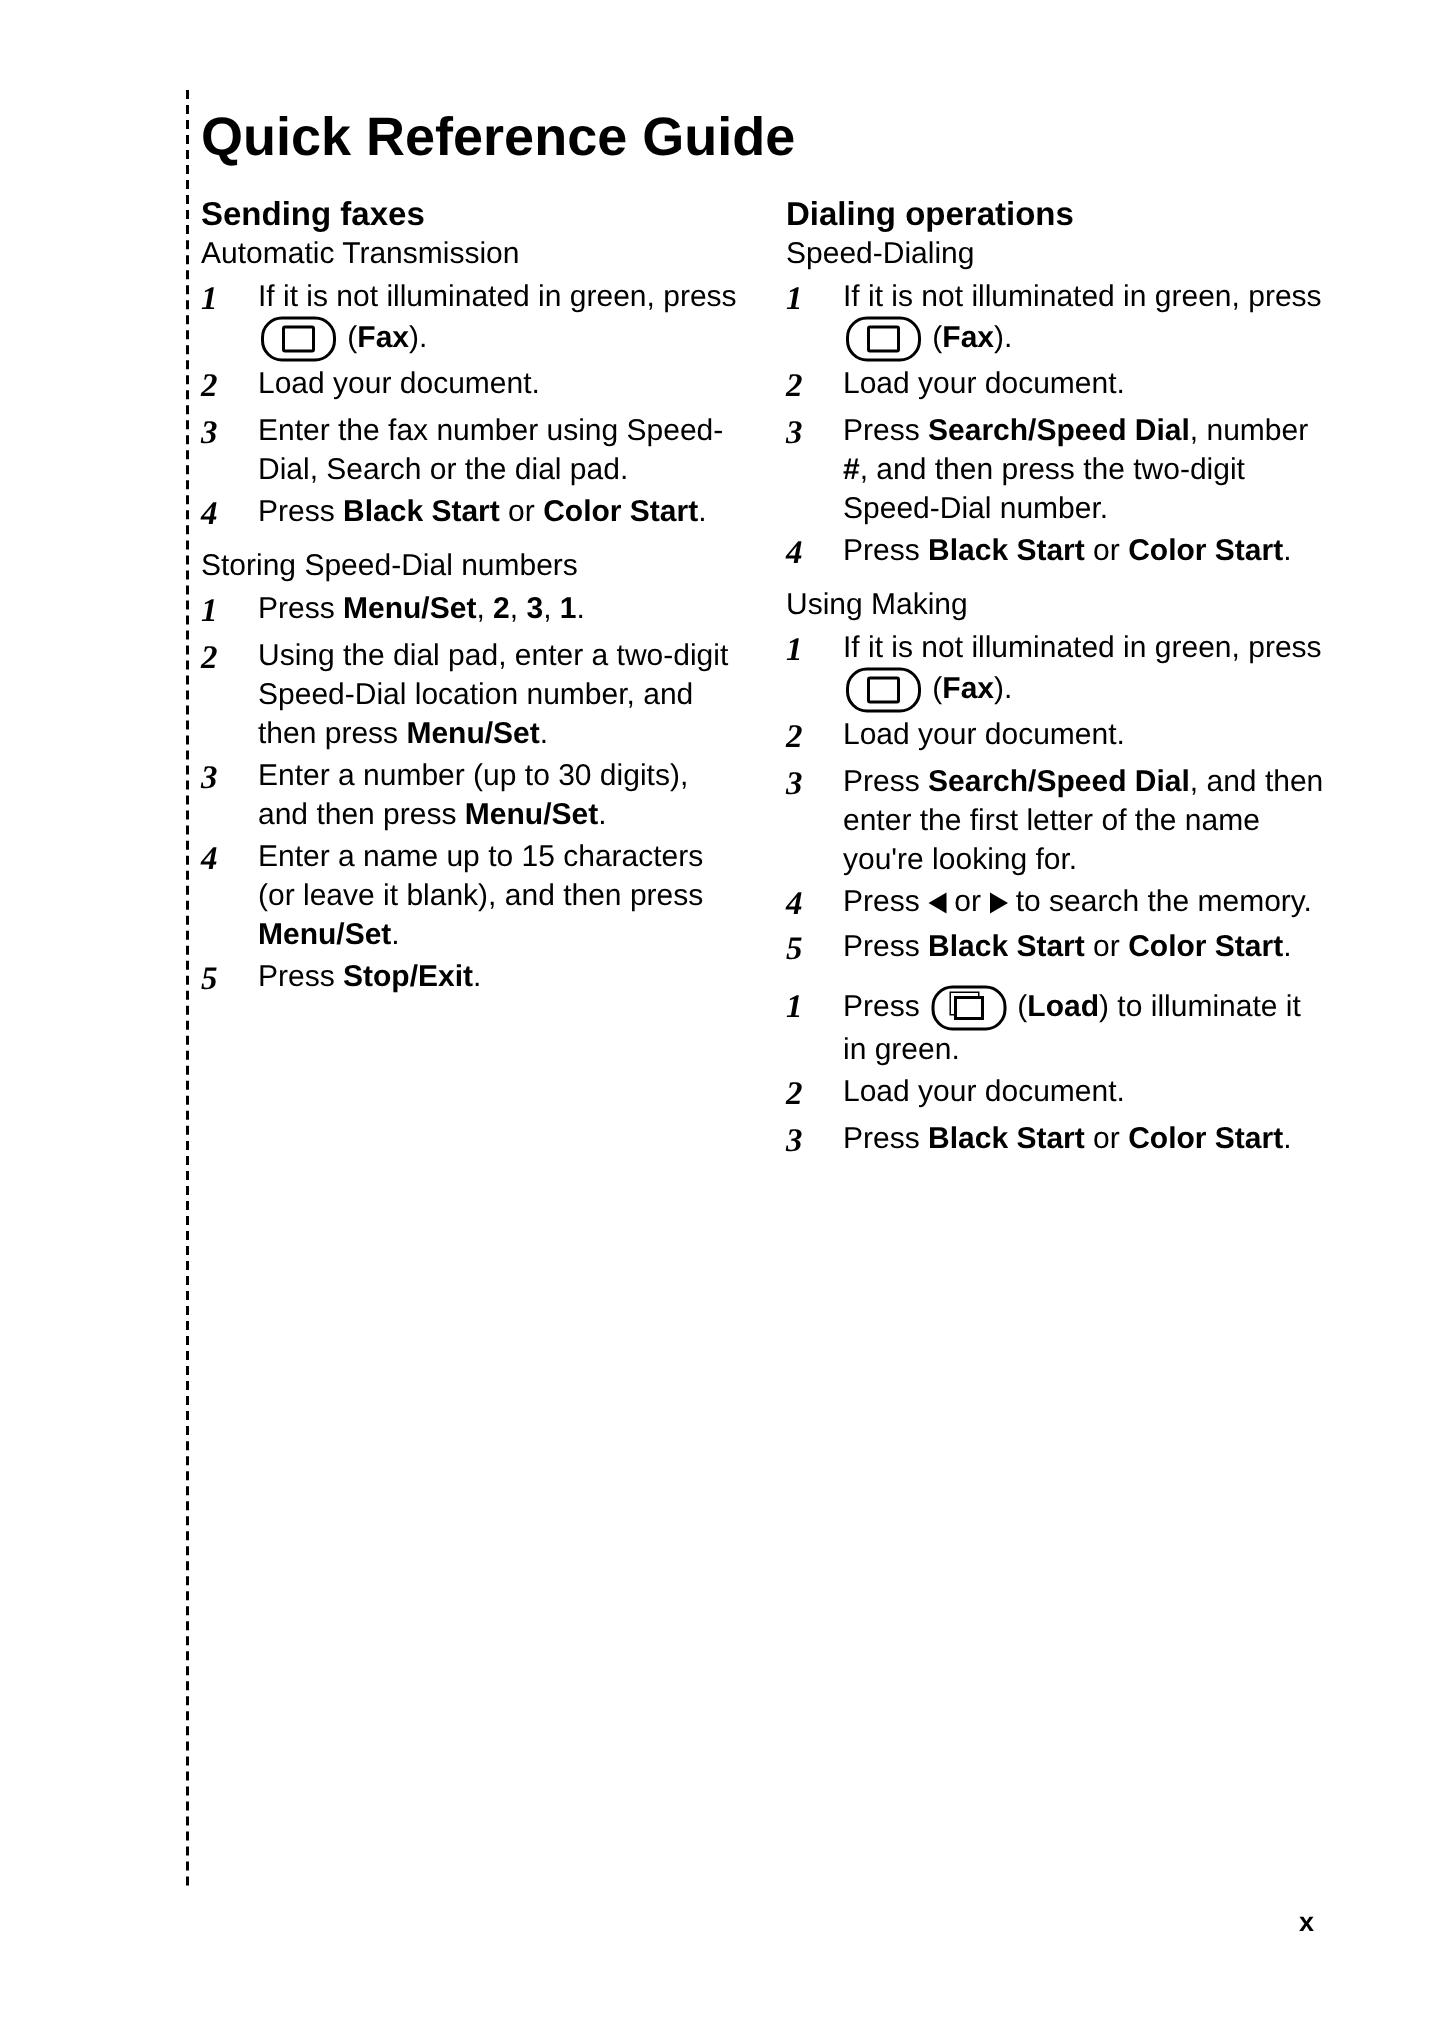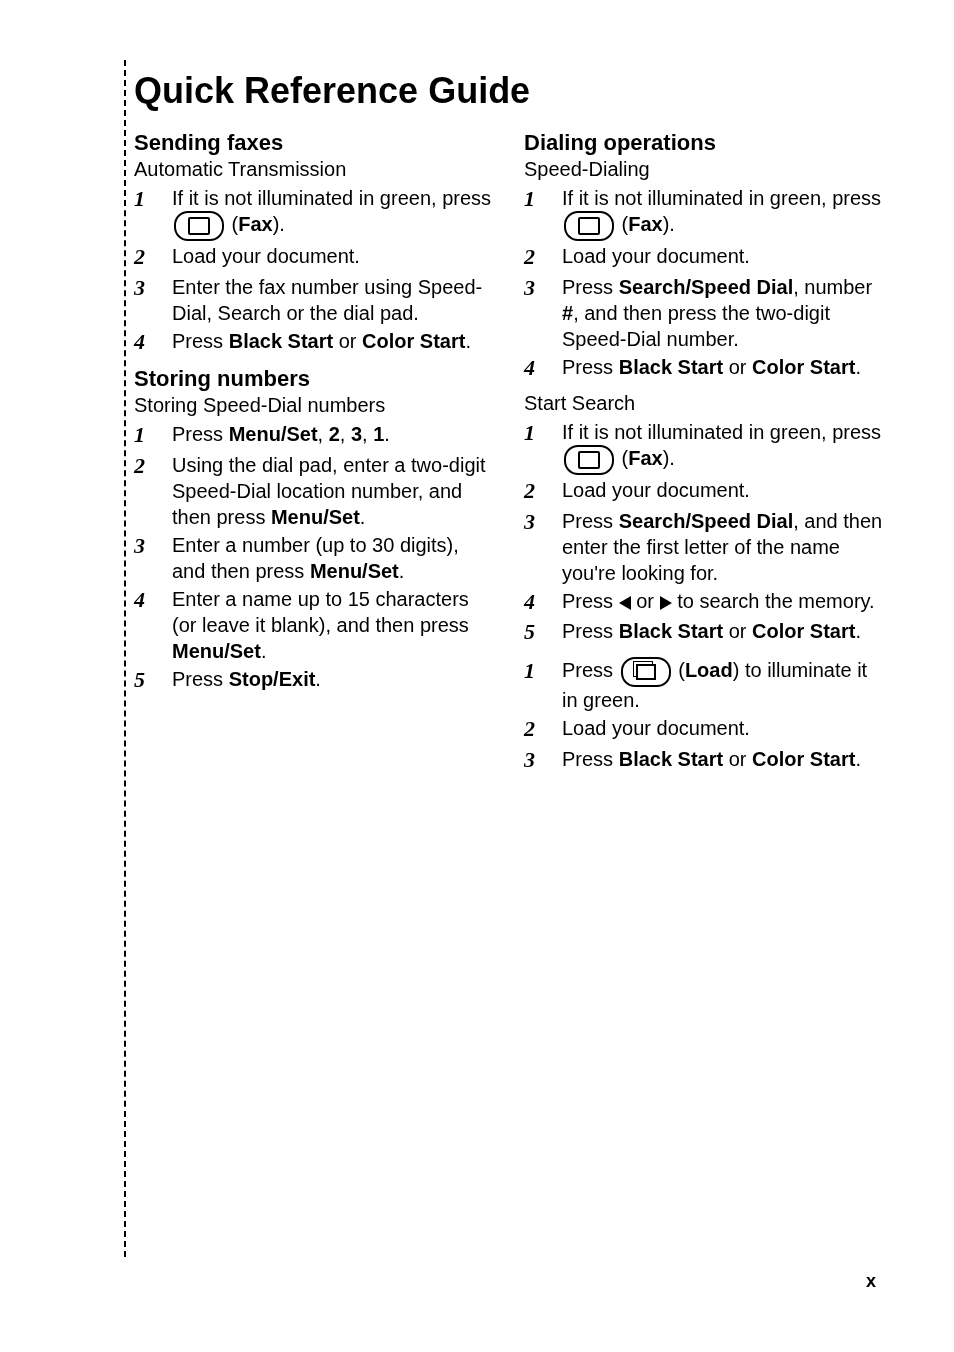--- a/index.html
+++ b/index.html
@@ -168,21 +168,20 @@
           <span class="txt">Enter the fax number using Speed-Dial, Search or the dial pad.</span>
         </li>
         <li>
             <span class="num">4</span>
           <span class="txt">
             <span>Press </span><span class="bold">Black Start</span><span> or </span><span class="bold">Color Start</span><span>.</span>
           </span>
         </li>
       </ol>
 
-      <div class="section-title">Storing numbers</div>
       <div class="subsection-title">Storing Speed-Dial numbers</div>
       <ol class="steps">
         <li>
             <span class="num">1</span>
           <span class="txt">
             <span>Press </span><span class="bold">Menu/Set</span><span>, </span><span class="bold">2</span><span>, </span><span class="bold">3</span><span>, </span><span class="bold">1</span><span>.</span>
           </span>
         </li>
         <li>
             <span class="num">2</span>
@@ -234,21 +233,21 @@
           </span>
         </li>
         <li>
             <span class="num">4</span>
           <span class="txt">
             <span>Press </span><span class="bold">Black Start</span><span> or </span><span class="bold">Color Start</span><span>.</span>
           </span>
         </li>
       </ol>
 
-      <div class="subsection-title">Start Search</div>
+      <div class="subsection-title">Using Making</div>
       <ol class="steps">
         <li>
             <span class="num">1</span>
           <span class="txt">
             <span>If it is not illuminated in green, press </span><span class="fax-icon"></span><span> (</span><span class="bold">Fax</span><span>).</span>
           </span>
         </li>
         <li>
             <span class="num">2</span>
           <span class="txt">Load your document.</span>

